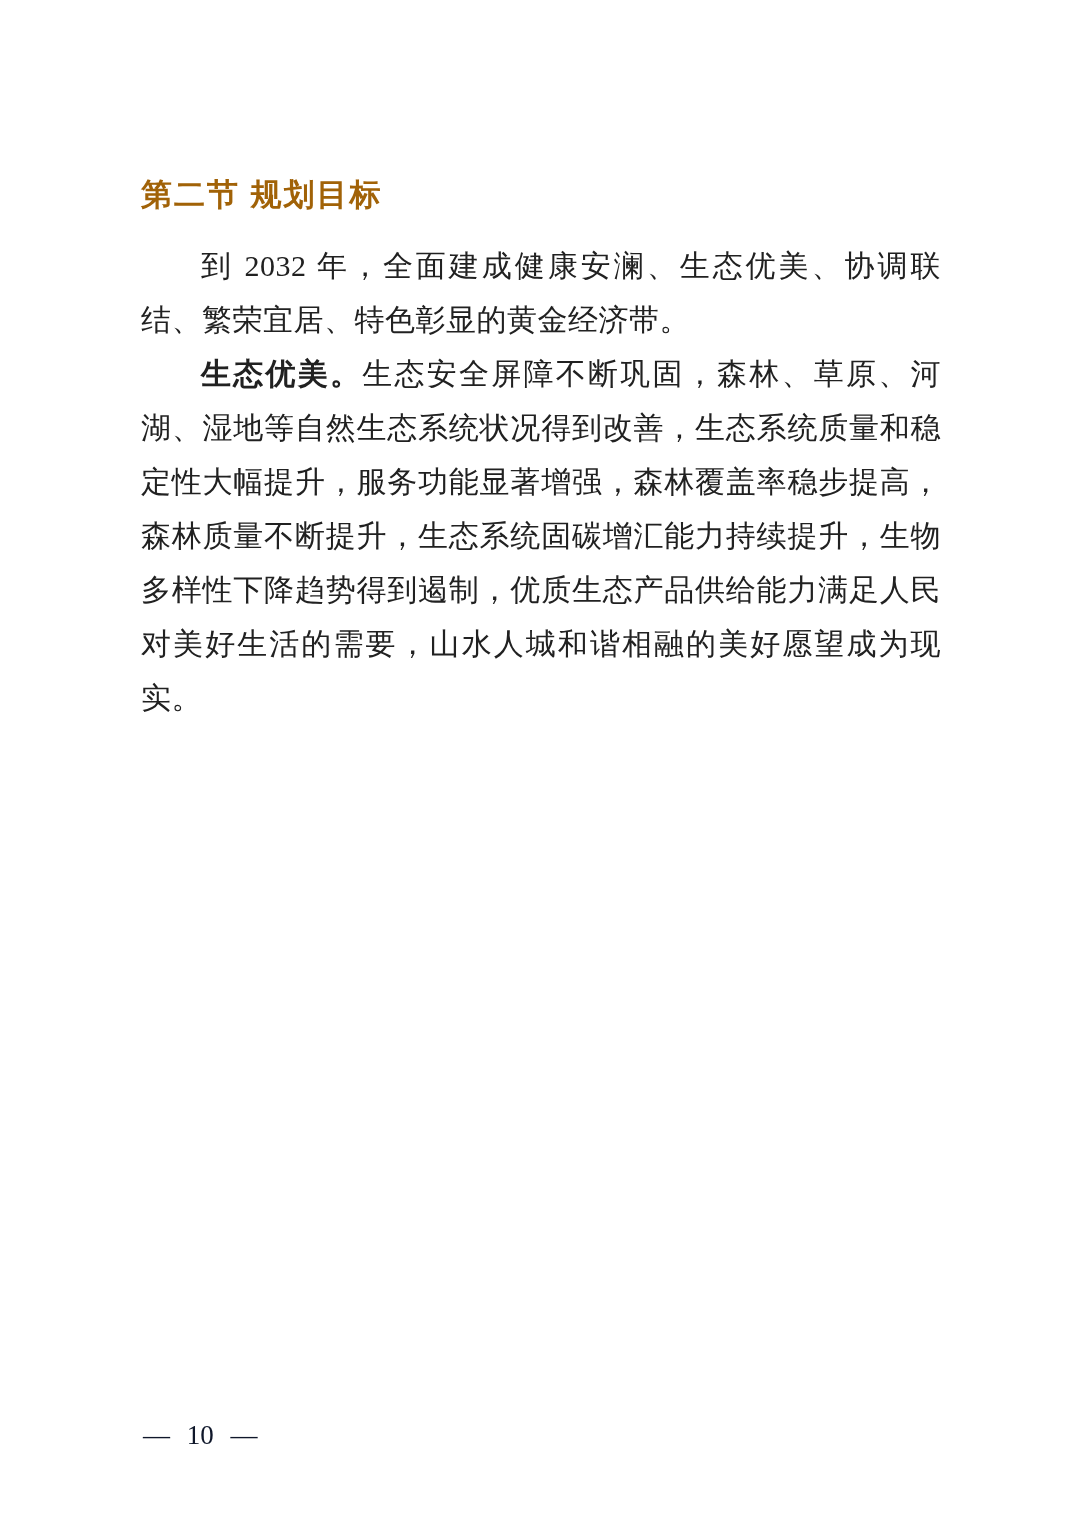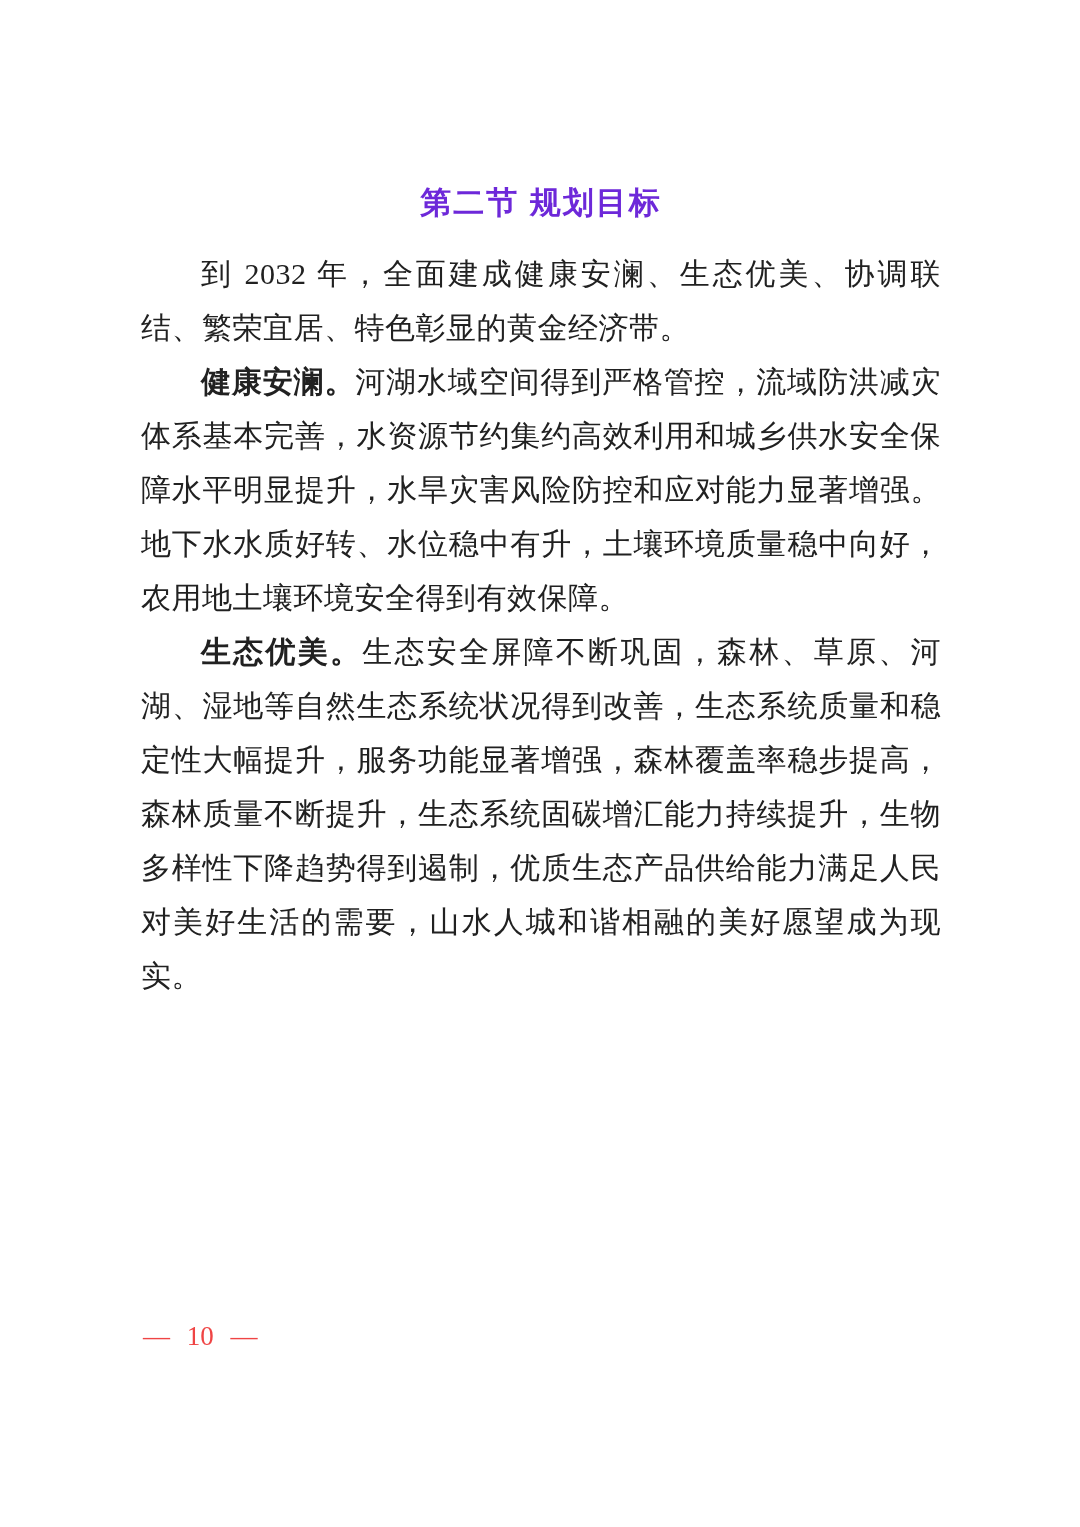--- a/index.html
+++ b/index.html
@@ -18,64 +18,63 @@
     position: absolute;
     top: 166px;
     left: 141px;
     width: 800px;
   }
 
   .section-title {
     font-family: "Liberation Sans", "DejaVu Sans", sans-serif;
     font-size: 31px;
     font-weight: 700;
-    text-align: center;
+    text-align: left;
     letter-spacing: 2px;
-    margin: 16px 0 23px 0;
-    color: #6d28d9;
+    margin: 8px 0 23px 0;
+    color: #a16207;
   }
 
   .para {
     font-family: "Liberation Serif", "DejaVu Serif", serif;
     font-size: 30px;
     line-height: 54px;
     text-align: justify;
     text-indent: 2em;
     letter-spacing: 0.5px;
     margin: 0;
     color: #212121;
   }
 
   .para .lead {
     font-weight: 700;
   }
 
   .footer {
     position: absolute;
     left: 143px;
-    top: 1321px;
+    top: 1420px;
     font-family: "Liberation Serif", "DejaVu Serif", serif;
     font-size: 27px;
-    color: #ef4444;
+    color: #0f172a;
     word-spacing: 10px;
   }
 </style>
 </head>
 <body>
 
 <div class="page">
 
   <div class="content">
 
     <h1 class="section-title">第二节 规划目标</h1>
 
 
     <p class="para"><span>到 2032 年，全面建成健康安澜、生态优美、协调联结、繁荣宜居、特色彰显的黄金经济带。</span></p>
 
-    <p class="para"><span class="lead">健康安澜。</span><span>河湖水域空间得到严格管控，流域防洪减灾体系基本完善，水资源节约集约高效利用和城乡供水安全保障水平明显提升，水旱灾害风险防控和应对能力显著增强。地下水水质好转、水位稳中有升，土壤环境质量稳中向好，农用地土壤环境安全得到有效保障。</span></p>
 
     <p class="para"><span class="lead">生态优美。</span><span>生态安全屏障不断巩固，森林、草原、河湖、湿地等自然生态系统状况得到改善，生态系统质量和稳定性大幅提升，服务功能显著增强，森林覆盖率稳步提高，森林质量不断提升，生态系统固碳增汇能力持续提升，生物多样性下降趋势得到遏制，优质生态产品供给能力满足人民对美好生活的需要，山水人城和谐相融的美好愿望成为现实。</span></p>
 
   </div>
 
   <div class="footer">
     <span class="page-number">— 10 —</span>
   </div>
 
 </div>

